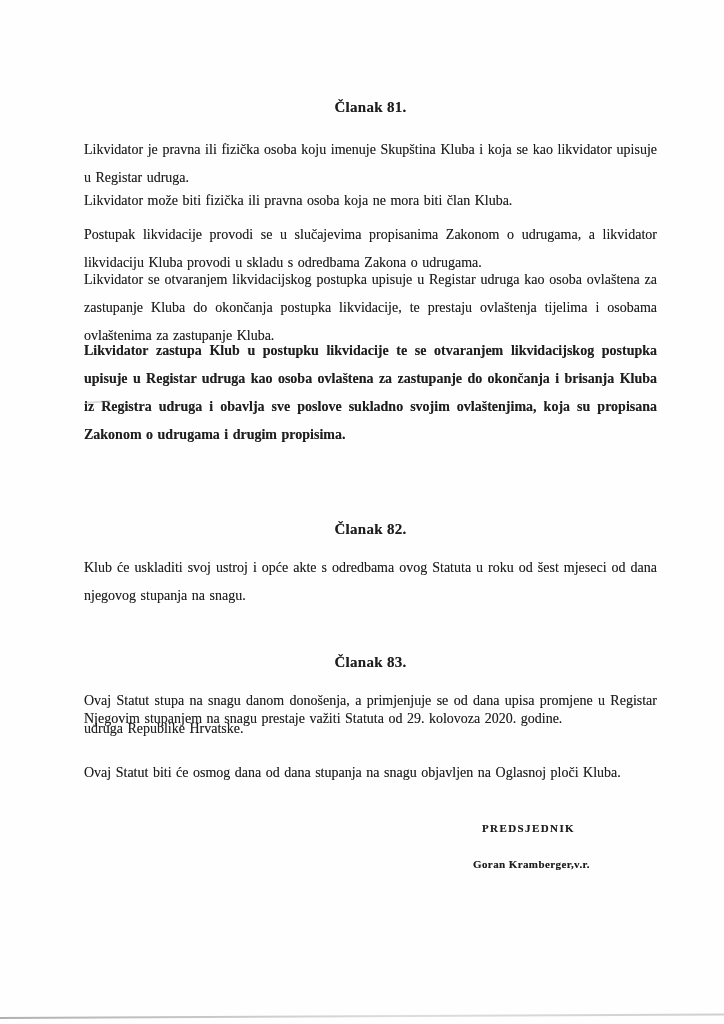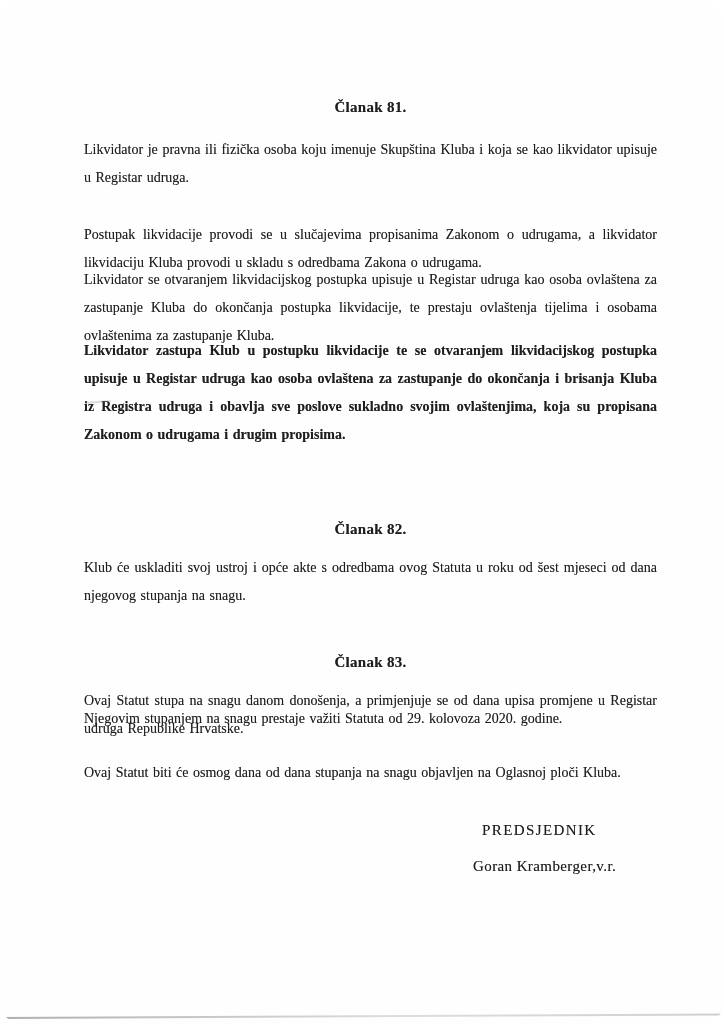--- a/index.html
+++ b/index.html
@@ -8,21 +8,20 @@
     background: #ffffff;
   }
   .page {
     position: relative;
     width: 724px;
     height: 1024px;
     background: #fefefe;
     overflow: hidden;
     font-family: "Liberation Serif", "DejaVu Serif", serif;
     color: #1e1e1e;
-    border-radius: 22px;
   }
   .abs { position: absolute; }
   .body-par {
     left: 84px;
     width: 573px;
     font-size: 14px;
     line-height: 28px;
     text-align: justify;
     word-spacing: 1px;
     text-shadow: 0 0 0.6px rgba(20,20,20,0.45);
@@ -33,22 +32,22 @@
     text-align: center;
     font-size: 15px;
     font-weight: 700;
     letter-spacing: 0.3px;
     text-shadow: 0 0 0.6px rgba(20,20,20,0.5);
   }
   .section-heading {
     letter-spacing: 0.6px;
   }
   .sig {
-    font-size: 15px;
-    font-weight: 400;
+    font-size: 11px;
+    font-weight: 700;
     text-shadow: 0 0 0.6px rgba(20,20,20,0.5);
   }
   .sig-role { left: 482px; top: 822px; letter-spacing: 1.4px; }
   .sig-name { left: 473px; top: 858px; letter-spacing: 0.4px; }
   .scan-line-bottom {
     left: -6px;
     top: 1017px;
     width: 740px;
     height: 1.6px;
     background: linear-gradient(to right,
@@ -71,20 +70,21 @@
 </style>
 </head>
 <body>
 
 <div class="page">
 
   <div class="abs heading" style="top: 99px;">Članak 81.</div>
 
   <div class="abs body-par" style="top: 136px;">Likvidator je pravna ili fizička osoba koju imenuje Skupština Kluba i koja se kao likvidator upisuje u Registar udruga.</div>
 
+  <div class="abs body-par" style="top: 187px;">Likvidator može biti fizička ili pravna osoba koja ne mora biti član Kluba.</div>
 
   <div class="abs body-par" style="top: 266px;">Likvidator se otvaranjem likvidacijskog postupka upisuje u Registar udruga kao osoba ovlaštena za zastupanje Kluba do okončanja postupka likvidacije, te prestaju ovlaštenja tijelima i osobama ovlaštenima za zastupanje Kluba.</div>
 
   <div class="abs body-par" style="top: 221px;">Postupak likvidacije provodi se u slučajevima propisanima Zakonom o udrugama, a likvidator likvidaciju Kluba provodi u skladu s odredbama Zakona o udrugama.</div>
 
   <div class="abs body-par" style="top: 337px; font-weight: bold;">Likvidator zastupa Klub u postupku likvidacije te se otvaranjem likvidacijskog postupka upisuje u Registar udruga kao osoba ovlaštena za zastupanje do okončanja i brisanja Kluba iz Registra udruga i obavlja sve poslove sukladno svojim ovlaštenjima, koja su propisana Zakonom o udrugama i drugim propisima.</div>
 
 
   <div class="abs heading" style="top: 521px;">Članak 82.</div>
 

